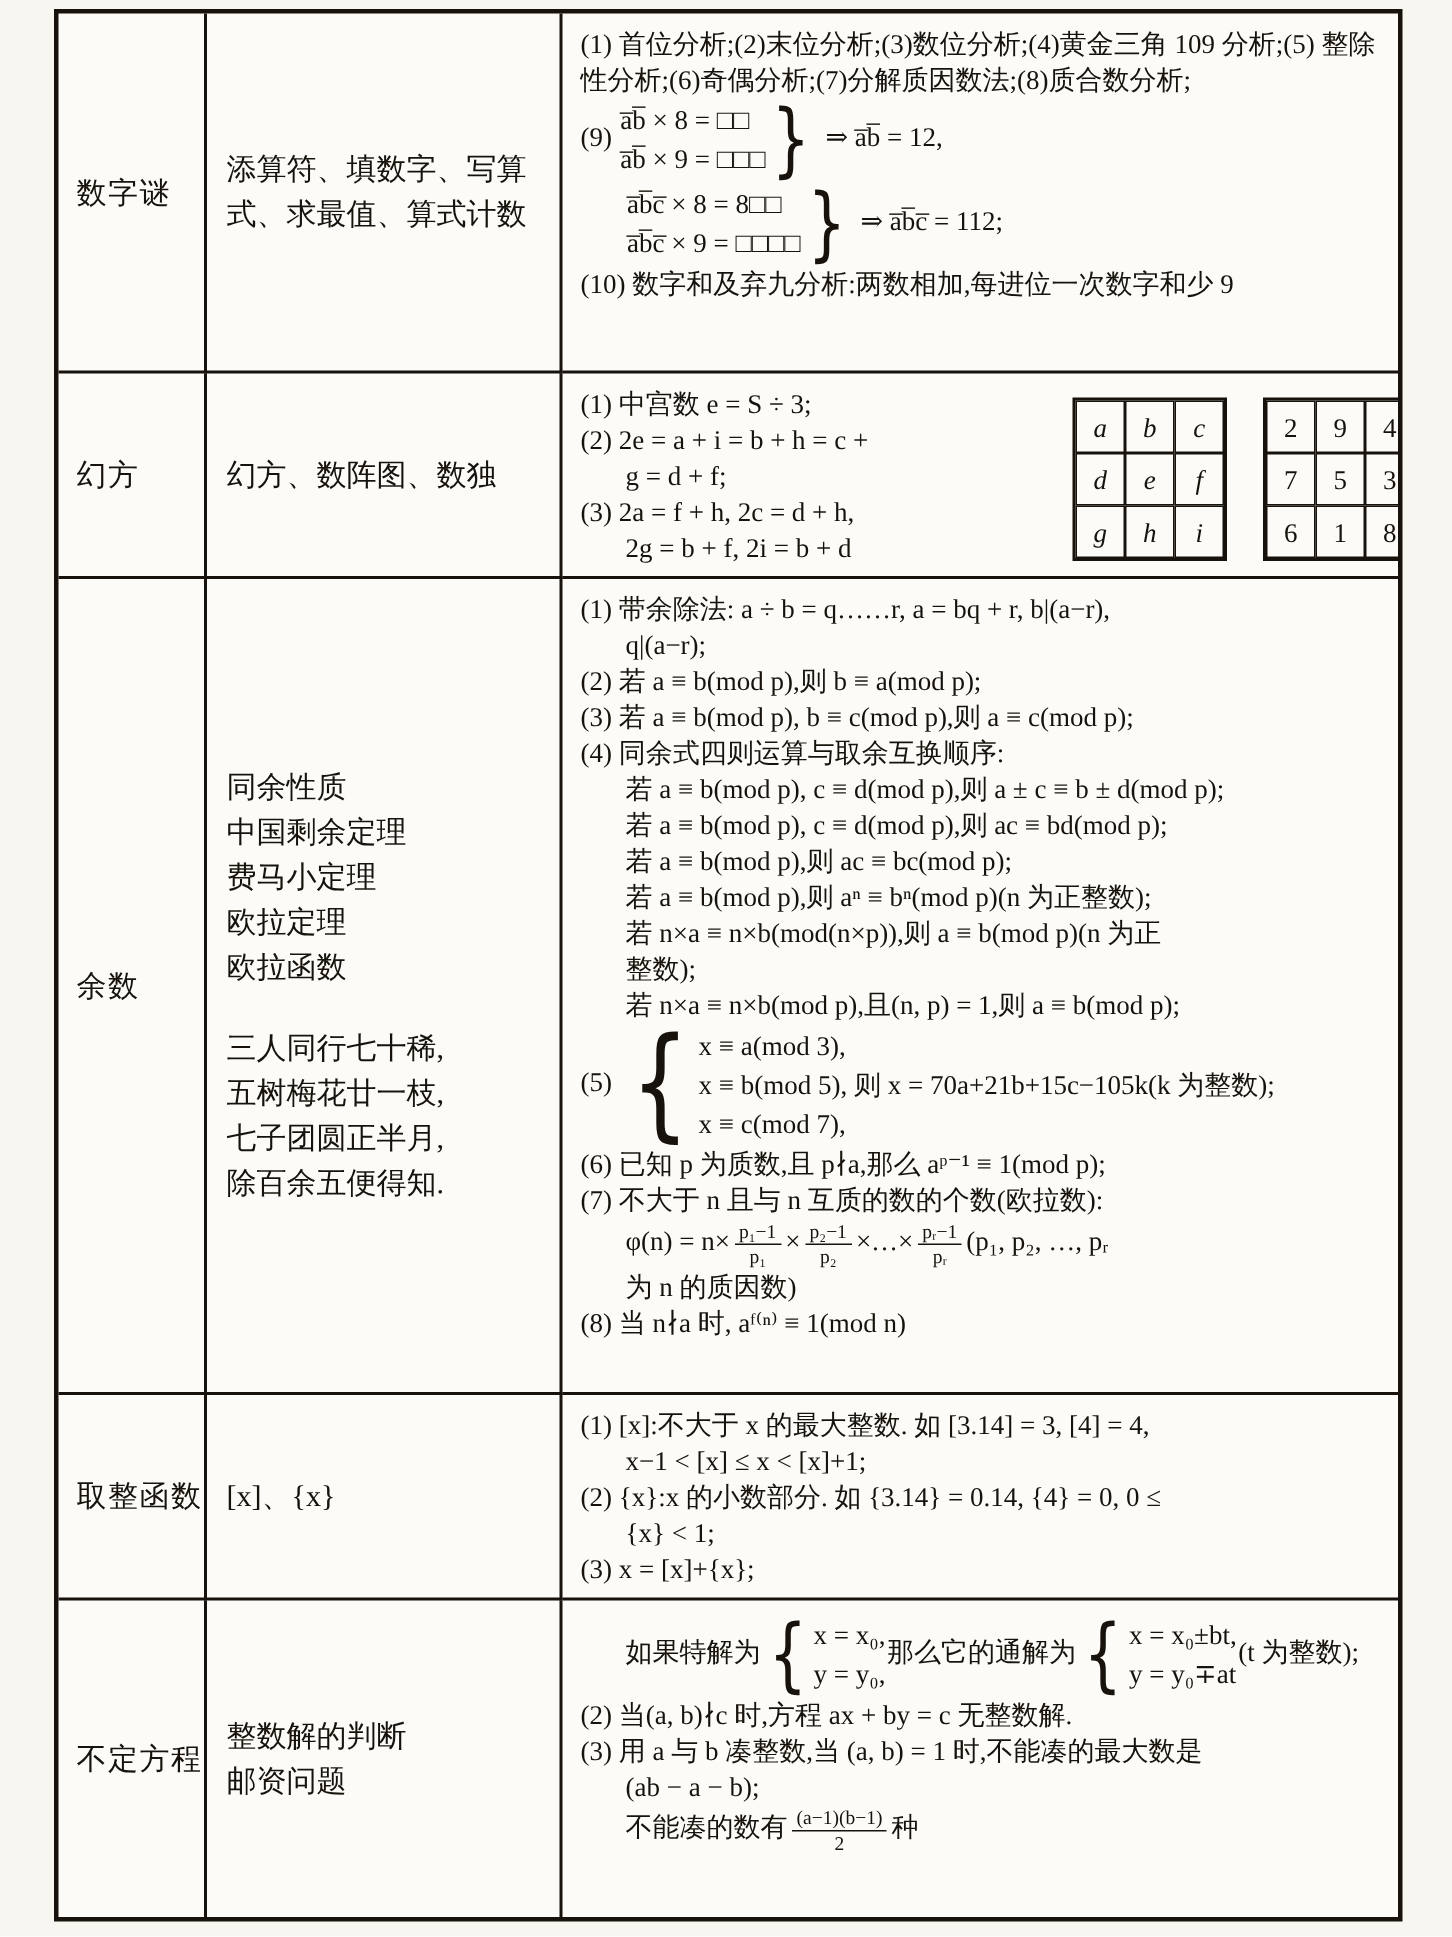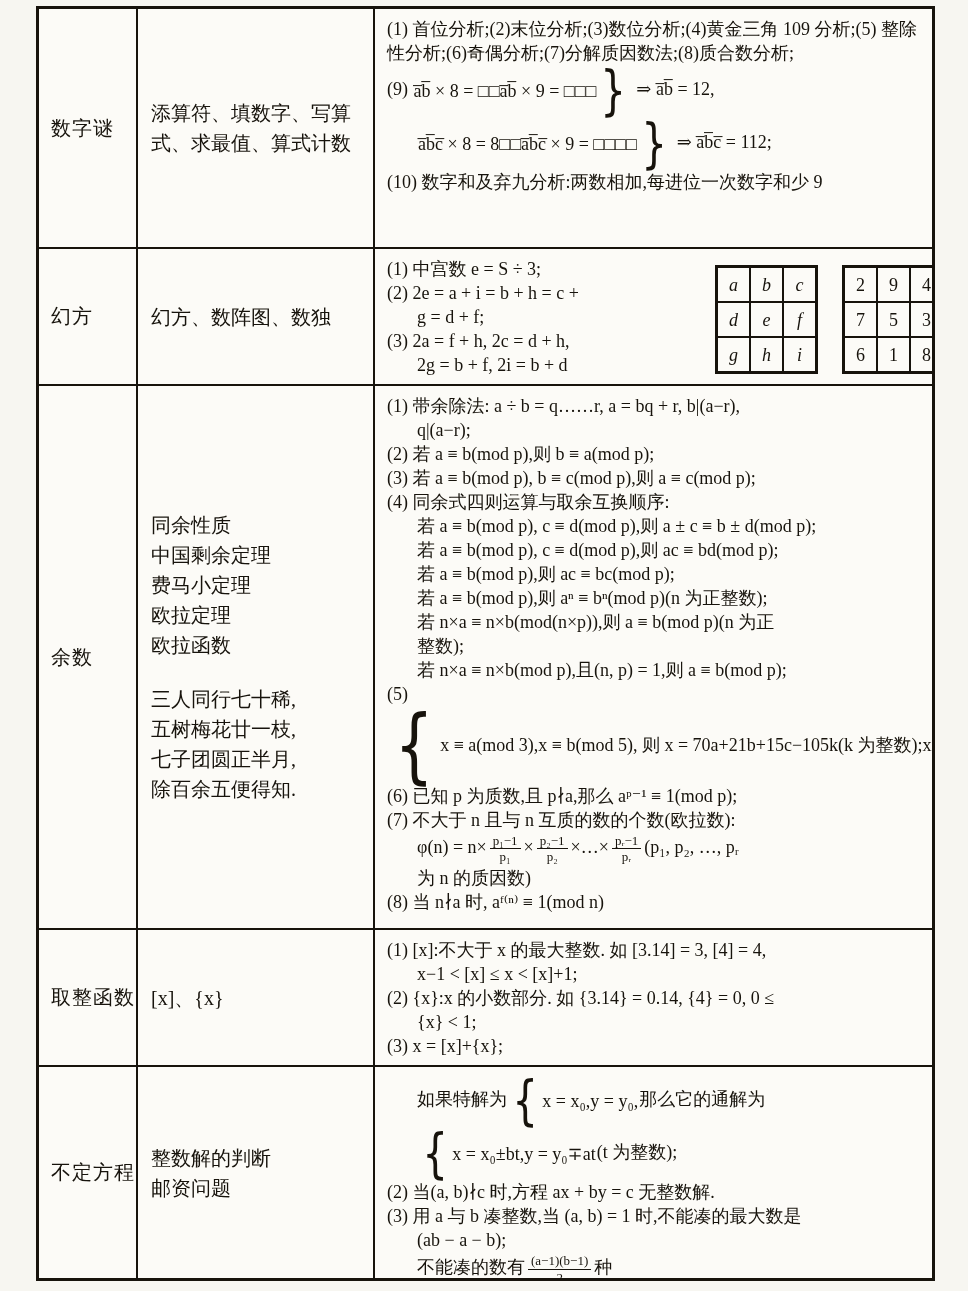--- a/index.html
+++ b/index.html
@@ -32,21 +32,21 @@
   .line{margin:0;}
   .line.ind1{padding-left:30px;}
   .txt{}
   .frac{
     display:inline-flex;flex-direction:column;align-items:center;
     vertical-align:middle;margin:1px 3px;line-height:1.2;font-size:13px;
   }
   .frac .num{border-bottom:1.6px solid #17130c;padding:0 3px;}
   .frac .den{padding:0 3px;}
   .sys{display:inline-flex;align-items:center;vertical-align:middle;margin:2px 1px;}
-  .stack{display:inline-flex;flex-direction:row;}
+  .stack{display:inline-flex;flex-direction:column;}
   .eq{line-height:26px;white-space:nowrap;}
   .brace{
     font-family:"DejaVu Sans",sans-serif;font-weight:400;line-height:.9;
     transform:scaleX(.75);display:inline-block;
   }
   .brace.b2{font-size:54px;}
   .brace.b3{font-size:82px;}
   .grids{display:flex;gap:24px;margin-top:8px;margin-left:28px;}
   .grid{
     display:grid;grid-template-columns:repeat(3,33px);grid-auto-rows:35px;

